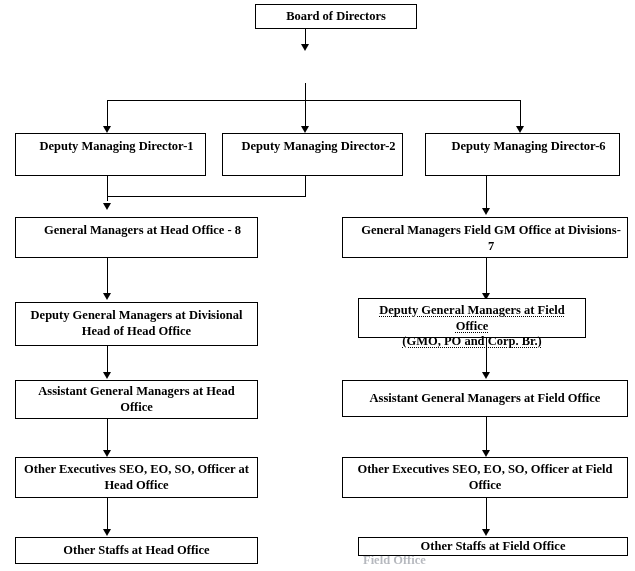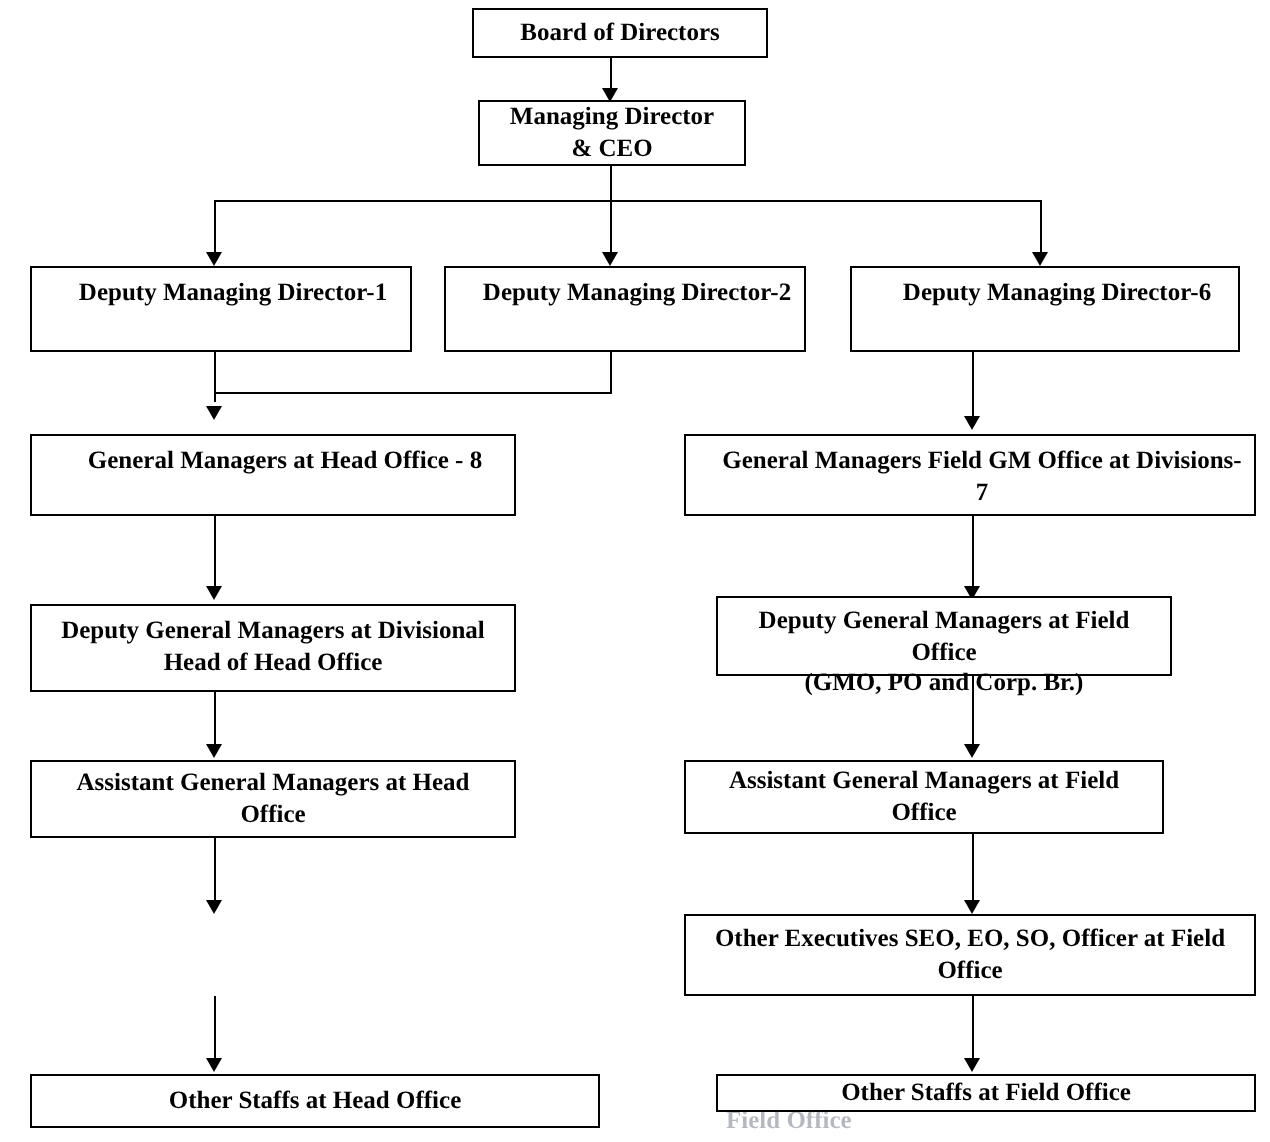--- a/index.html
+++ b/index.html
@@ -43,20 +43,21 @@
   .node.top-align {
     align-items: flex-start;
     padding-top: 5px;
     padding-left: 16px;
   }
   .node.spell {
     align-items: flex-start;
     padding-top: 4px;
   }
   .node.spell .label {
+    text-decoration: underline;
     text-decoration-style: dotted;
     text-decoration-thickness: 1px;
     text-underline-offset: 2px;
   }
   
   .vline {
     position: absolute;
     width: 1px;
     background: #000000;
   }
@@ -82,31 +83,27 @@
     opacity: 0.30;
     white-space: nowrap;
     overflow: hidden;
   }
 </style>
 </head>
 <body>
 
 <div id="chart">
 
-  <div class="node" style="left:236px; top:4px; width:148px; height:25px;">
+  <div class="node" style="left:255px; top:4px; width:162px; height:25px;">
     <span class="label">Board of Directors</span>
   </div>
 
   <div class="vline" style="left:305px; top:29px; height:16px;"></div>
   <div class="arrow" style="left:301px; top:44px;"></div>
 
-  <div class="node" style="left:239px; top:50px; width:134px; height:33px;">
-    <span class="label">Managing Director
-&amp; CEO</span>
-  </div>
 
   <div class="vline" style="left:305px; top:83px; height:17px;"></div>
 
   <div class="hline" style="left:107px; top:100px; width:413px;"></div>
 
   <div class="vline" style="left:107px; top:100px; height:27px;"></div>
   <div class="arrow" style="left:103px; top:126px;"></div>
 
   <div class="vline" style="left:305px; top:100px; height:27px;"></div>
   <div class="arrow" style="left:301px; top:126px;"></div>
@@ -159,42 +156,46 @@
   <div class="vline" style="left:107px; top:346px; height:27px;"></div>
   <div class="arrow" style="left:103px; top:372px;"></div>
 
   <div class="vline" style="left:486px; top:338px; height:35px;"></div>
   <div class="arrow" style="left:482px; top:372px;"></div>
 
   <div class="node" style="left:15px; top:380px; width:243px; height:39px;">
     <span class="label">Assistant General Managers at Head
 Office</span>
   </div>
-  <div class="node" style="left:342px; top:380px; width:240px; height:37px;justify-content:center;">
+  <div class="node" style="left:342px; top:380px; width:286px; height:37px;justify-content:center;">
     <span class="label">Assistant General Managers at Field Office</span>
   </div>
 
   <div class="vline" style="left:107px; top:419px; height:31px;"></div>
   <div class="arrow" style="left:103px; top:450px;"></div>
 
   <div class="vline" style="left:486px; top:417px; height:33px;"></div>
   <div class="arrow" style="left:482px; top:450px;"></div>
 
+  <div class="node" style="left:15px; top:457px; width:243px; height:41px;">
+    <span class="label">Other Executives SEO, EO, SO, Officer at
+Head Office</span>
+  </div>
   <div class="node" style="left:342px; top:457px; width:286px; height:41px;justify-content:flex-end;">
     <span class="label">Other Executives SEO, EO, SO, Officer at Field
 Office</span>
   </div>
 
   <div class="vline" style="left:107px; top:498px; height:32px;"></div>
   <div class="arrow" style="left:103px; top:529px;"></div>
 
   <div class="vline" style="left:486px; top:498px; height:32px;"></div>
   <div class="arrow" style="left:482px; top:529px;"></div>
 
-  <div class="node" style="left:15px; top:537px; width:285px; height:27px;">
+  <div class="node" style="left:15px; top:537px; width:243px; height:27px;">
     <span class="label">Other Staffs at Head Office</span>
   </div>
   <div class="node" style="left:358px; top:537px; width:270px; height:19px;">
     <span class="label">Other Staffs at Field Office</span>
   </div>
 
   <div class="ghost" style="left:363px; top:553px; width:72px; height:13px;">Field Office</div>
 
 </div>
 

